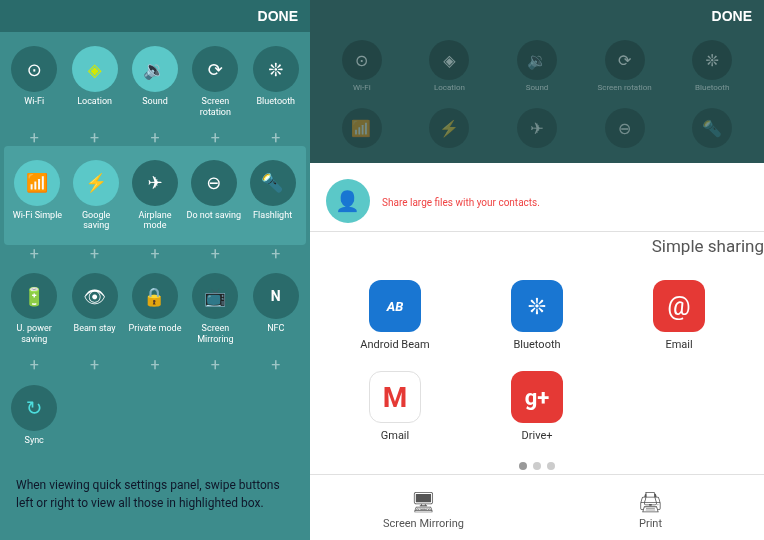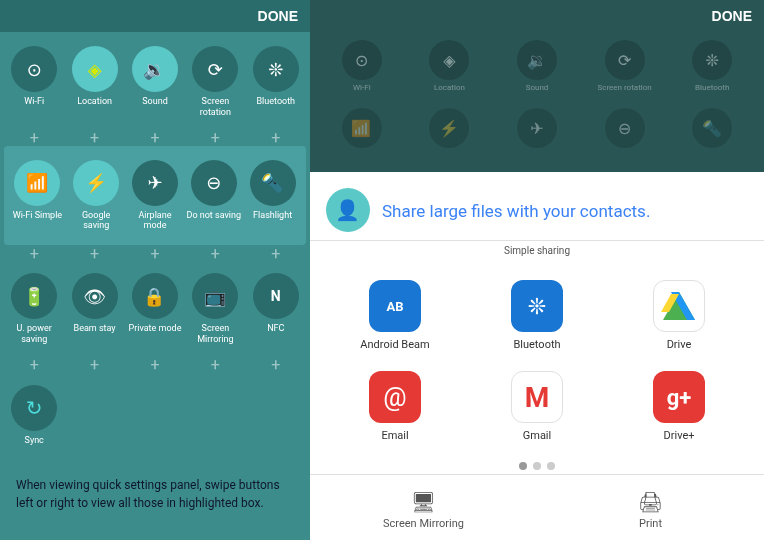--- a/index.html
+++ b/index.html
@@ -203,29 +203,29 @@
       font-size: 20px;
       color: white;
       flex-shrink: 0;
     }
 
     .share-header-text {
       flex: 1;
     }
 
     .share-desc {
+      font-size: 10px;
+      color: #ef4444;
+      margin-top: 2px;
+    }
+
+    .simple-sharing-label {
       font-size: 17px;
-      color: #3b82f6;
-      margin-top: 2px;
-    }
-
-    .simple-sharing-label {
-      font-size: 10px;
       color: #555;
-      text-align: center;
+      text-align: right;
       padding: 4px 0 8px;
     }
 
     .share-apps-grid {
       display: grid;
       grid-template-columns: repeat(3, 1fr);
       padding: 8px 16px;
       gap: 4px;
     }
 
@@ -540,43 +540,32 @@
       <div class="share-header-text">
         <div class="share-desc">Share large files with your contacts.</div>
       </div>
     </div>
     <div class="simple-sharing-label">Simple sharing</div>
 
     <div class="share-apps-grid">
 
       <div class="share-app-item">
         <div class="app-icon android-beam">
-          <span style="font-size:13px;font-weight:bold;">AB</span>
+          <span style="font-size:13px;font-weight:bold;font-style:italic;">AB</span>
         </div>
         <span class="app-label">Android Beam</span>
       </div>
 
       <div class="share-app-item">
         <div class="app-icon bluetooth-app">
           <span style="font-size:22px;">❊</span>
         </div>
         <span class="app-label">Bluetooth</span>
       </div>
 
-      <div class="share-app-item">
-        <div class="app-icon drive" style="position:relative;overflow:hidden;">
-          <svg width="36" height="32" viewBox="0 0 36 32">
-            <polygon points="18,2 34,30 2,30" fill="#4caf50"></polygon>
-            <polygon points="18,2 34,30 26,30 10,2" fill="#2196f3"></polygon>
-            <polygon points="2,30 18,2 10,2 0,20" fill="none"></polygon>
-            <polygon points="0,22 10,4 18,4 8,22" fill="#fdd835"></polygon>
-          </svg>
-        </div>
-        <span class="app-label">Drive</span>
-      </div>
 
       <div class="share-app-item">
         <div class="app-icon email-app">
           <span>@</span>
         </div>
         <span class="app-label">Email</span>
       </div>
 
       <div class="share-app-item">
         <div class="app-icon gmail-app">

